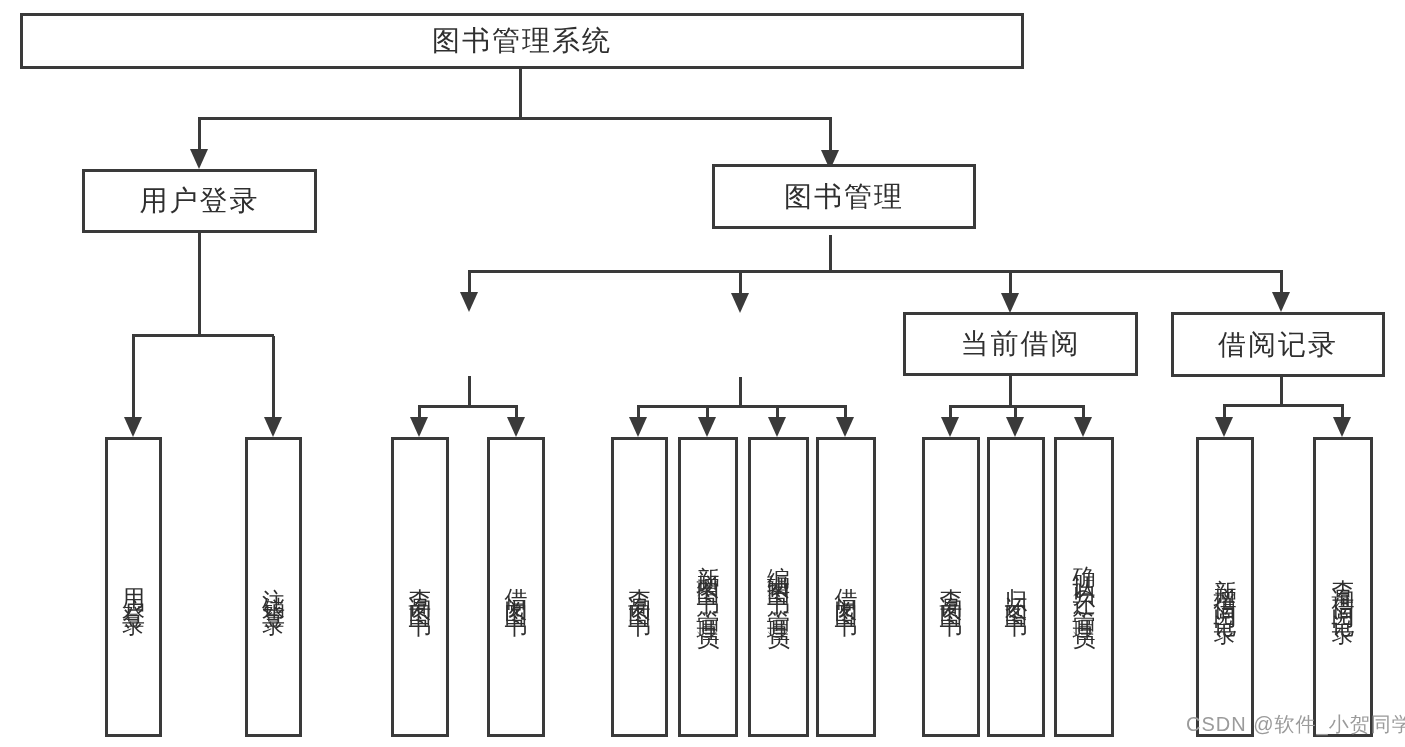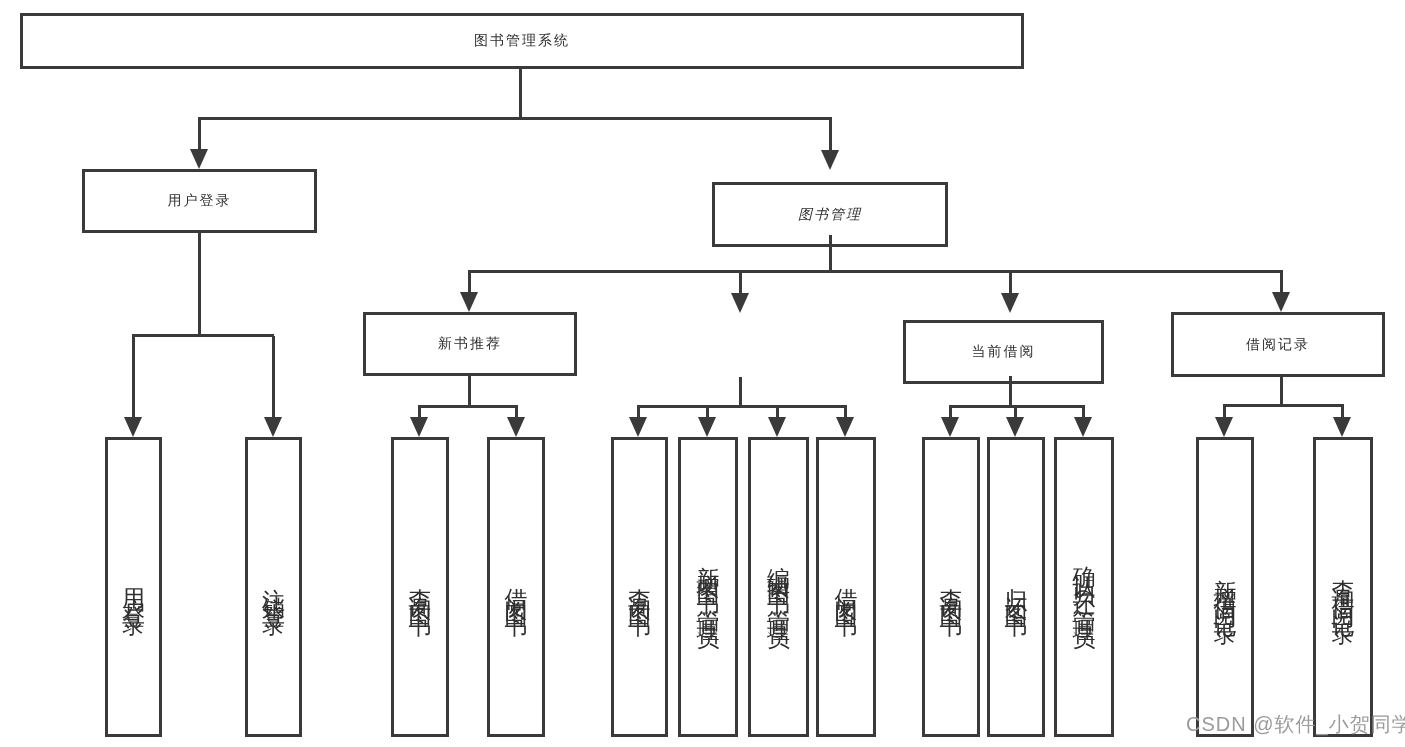--- a/index.html
+++ b/index.html
@@ -16,21 +16,21 @@
   .node {
     position: absolute;
     box-sizing: border-box;
     border: 3px solid #3a3a3a;
     background: #ffffff;
     display: flex;
     align-items: center;
     justify-content: center;
   }
   .node .lbl {
-    font-size: 14px;
+    font-size: 28px;
     letter-spacing: 2px;
     white-space: nowrap;
   }
   .leaf .lbl {
     writing-mode: vertical-rl;
     text-orientation: mixed;
     font-size: 23px;
     letter-spacing: 0.38em;
     line-height: 1;
     white-space: normal;
@@ -71,21 +71,21 @@
   <div class="vline" style="left:519px; top:69px;  height:50px;"></div>
   <div class="hline" style="left:198px; top:117px; width:634px;"></div>
   <div class="vline" style="left:198px; top:118px; height:33px;"></div>
   <div class="arrow" style="left:190px; top:149px;"></div>
   <div class="vline" style="left:829px; top:118px; height:33px;"></div>
   <div class="arrow" style="left:821px; top:150px;"></div>
 
   <div class="node" style="left:82px; top:169px; width:235px; height:64px;">
     <span class="lbl">用户登录</span>
   </div>
-  <div class="node" style="left:712px; top:182px; width:236px; height:65px;font-style:italic;">
+  <div class="node" style="left:712px; top:164px; width:264px; height:65px;">
     <span class="lbl">图书管理</span>
   </div>
 
   <div class="vline" style="left:198px; top:233px; height:104px;"></div>
   <div class="hline" style="left:132px; top:334px; width:142px;"></div>
   <div class="vline" style="left:132px; top:336px; height:82px;"></div>
   <div class="arrow" style="left:124px; top:417px;"></div>
   <div class="vline" style="left:272px; top:336px; height:82px;"></div>
   <div class="arrow" style="left:264px; top:417px;"></div>
 
@@ -93,24 +93,21 @@
   <div class="hline" style="left:468px; top:270px; width:815px;"></div>
   <div class="vline" style="left:468px; top:272px; height:22px;"></div>
   <div class="arrow" style="left:460px; top:292px;"></div>
   <div class="vline" style="left:739px; top:272px; height:22px;"></div>
   <div class="arrow" style="left:731px; top:293px;"></div>
   <div class="vline" style="left:1009px; top:272px; height:22px;"></div>
   <div class="arrow" style="left:1001px; top:293px;"></div>
   <div class="vline" style="left:1280px; top:272px; height:22px;"></div>
   <div class="arrow" style="left:1272px; top:292px;"></div>
 
-  <div class="node" style="left:363px; top:312px; width:214px; height:64px;">
-    <span class="lbl">新书推荐</span>
-  </div>
-  <div class="node" style="left:903px; top:320px; width:201px; height:64px;font-family:Liberation Serif, serif;">
+  <div class="node" style="left:903px; top:312px; width:235px; height:64px;font-family:Liberation Serif, serif;">
     <span class="lbl">当前借阅</span>
   </div>
   <div class="node" style="left:1171px; top:312px; width:214px; height:65px;">
     <span class="lbl">借阅记录</span>
   </div>
 
   <div class="vline" style="left:468px; top:376px; height:32px;"></div>
   <div class="hline" style="left:418px; top:405px; width:100px;"></div>
   <div class="vline" style="left:418px; top:407px; height:11px;"></div>
   <div class="arrow" style="left:410px; top:417px;"></div>

